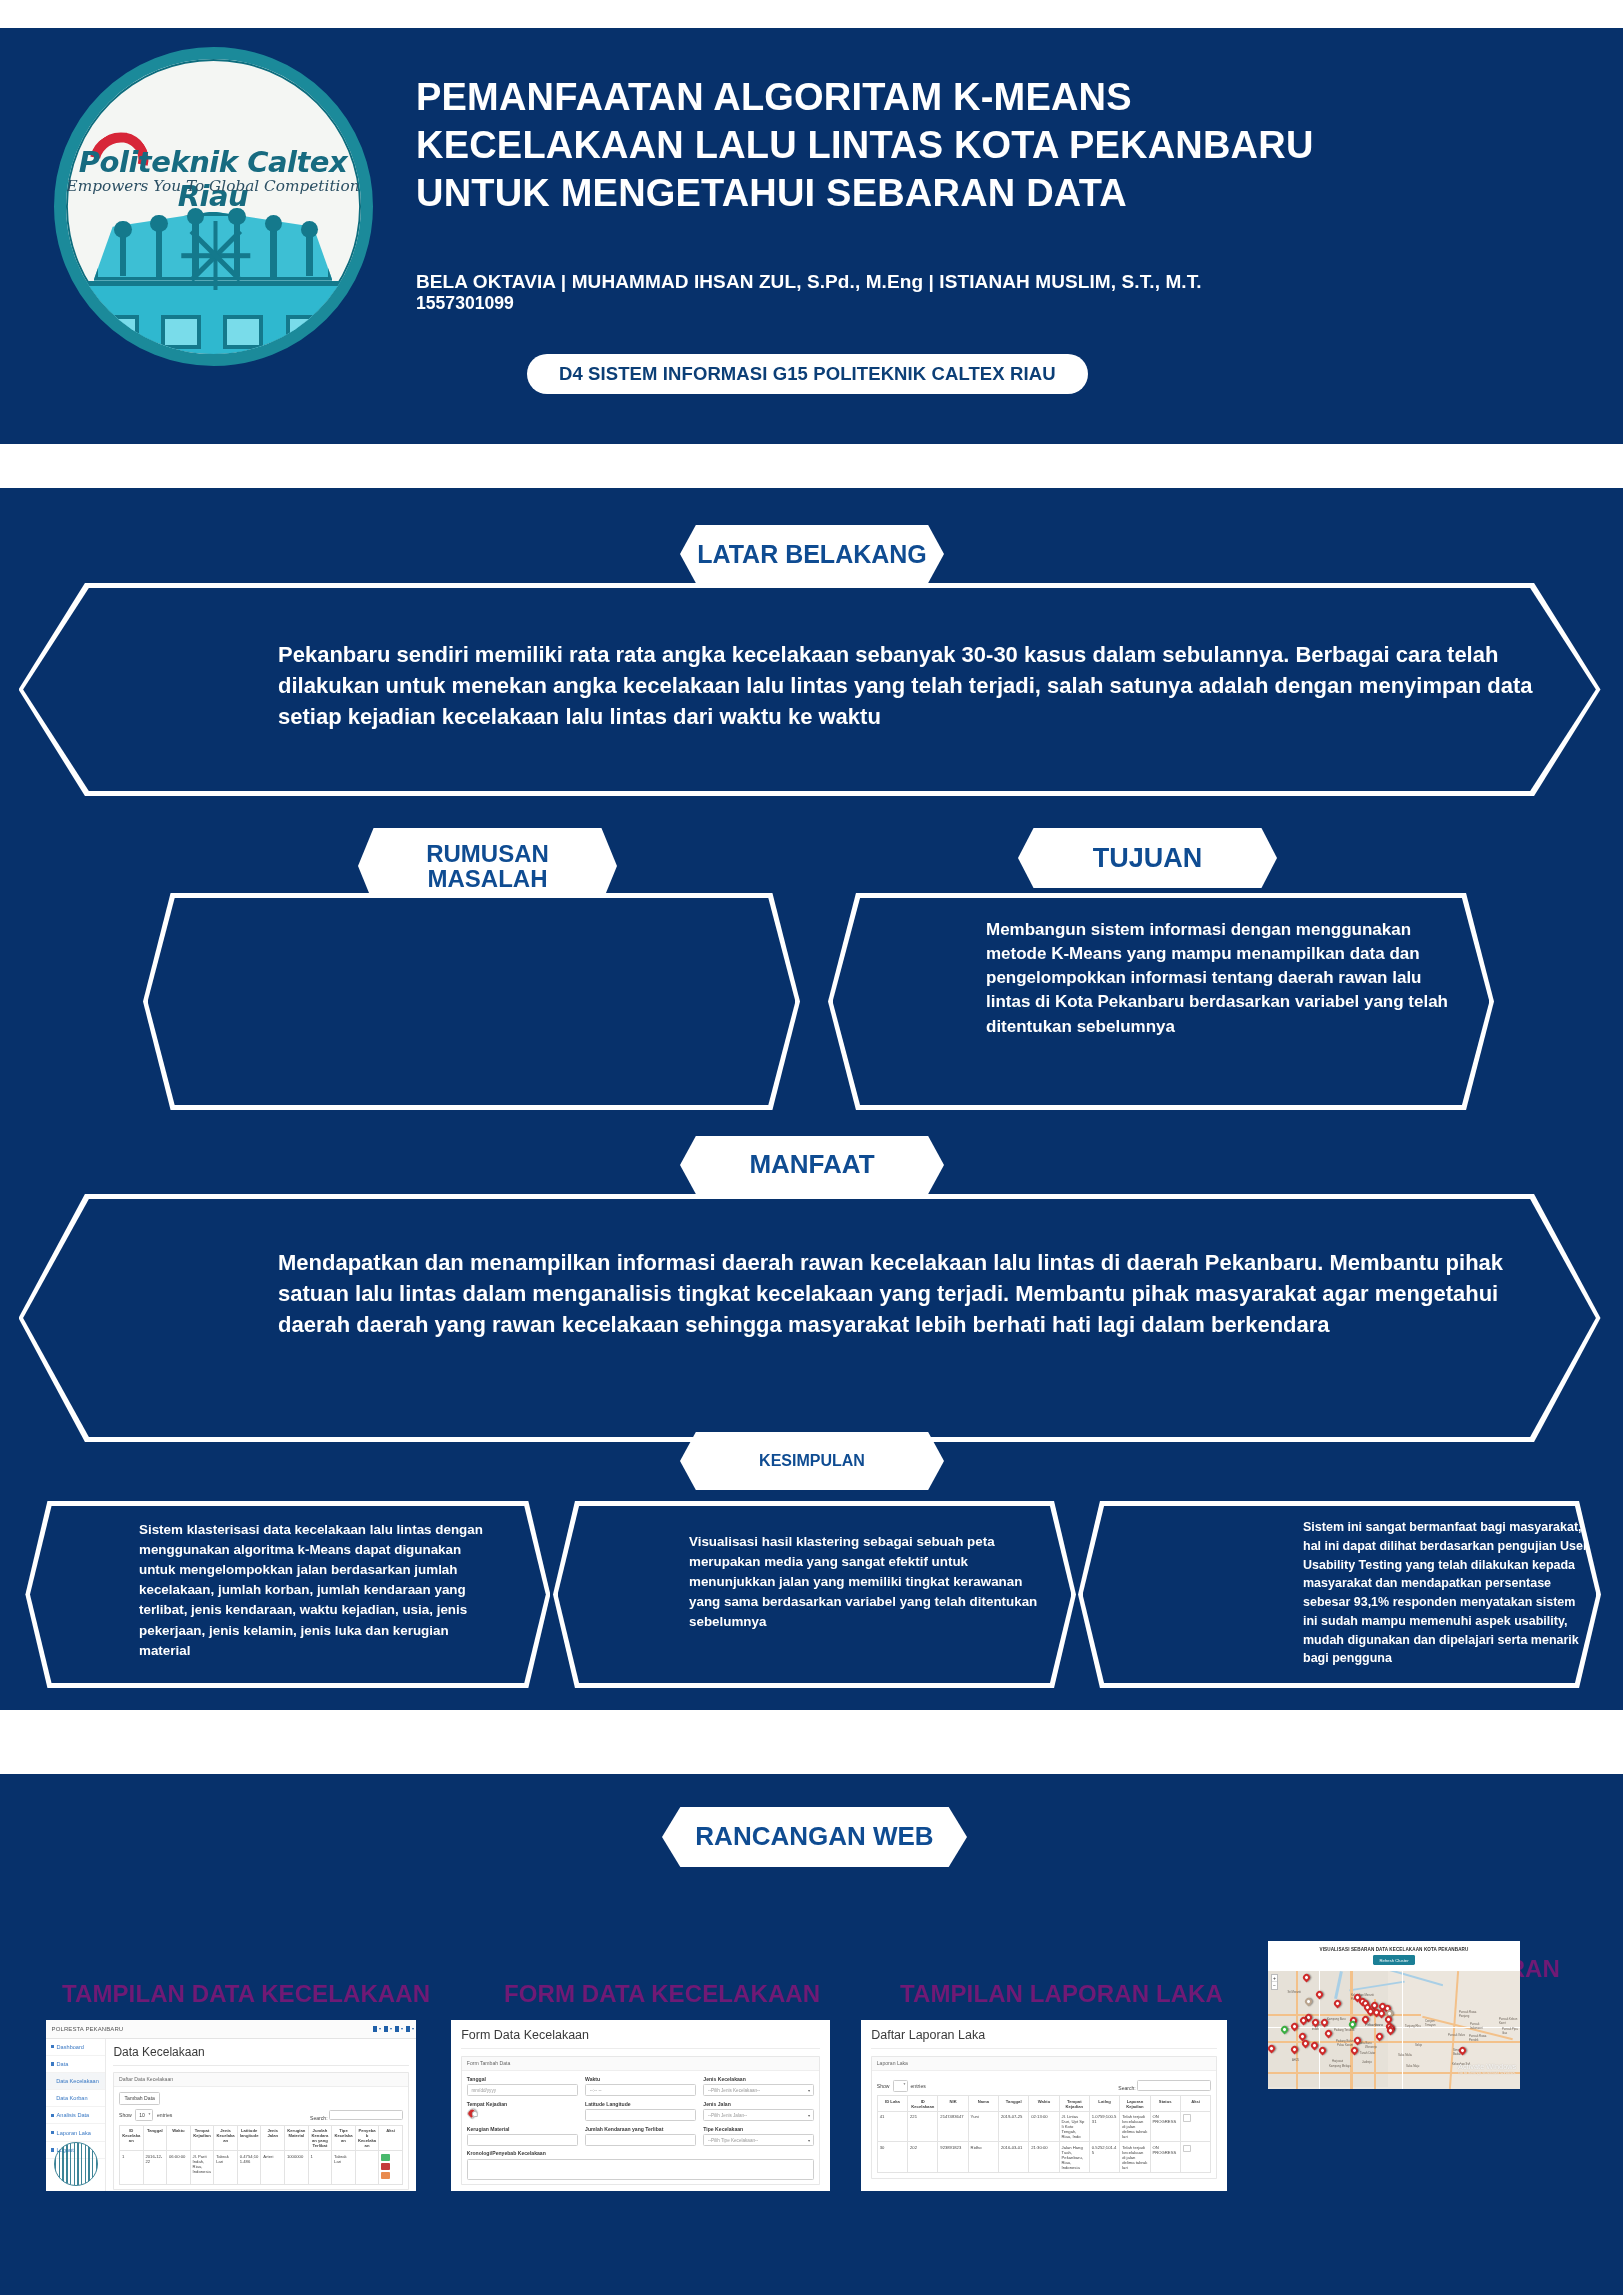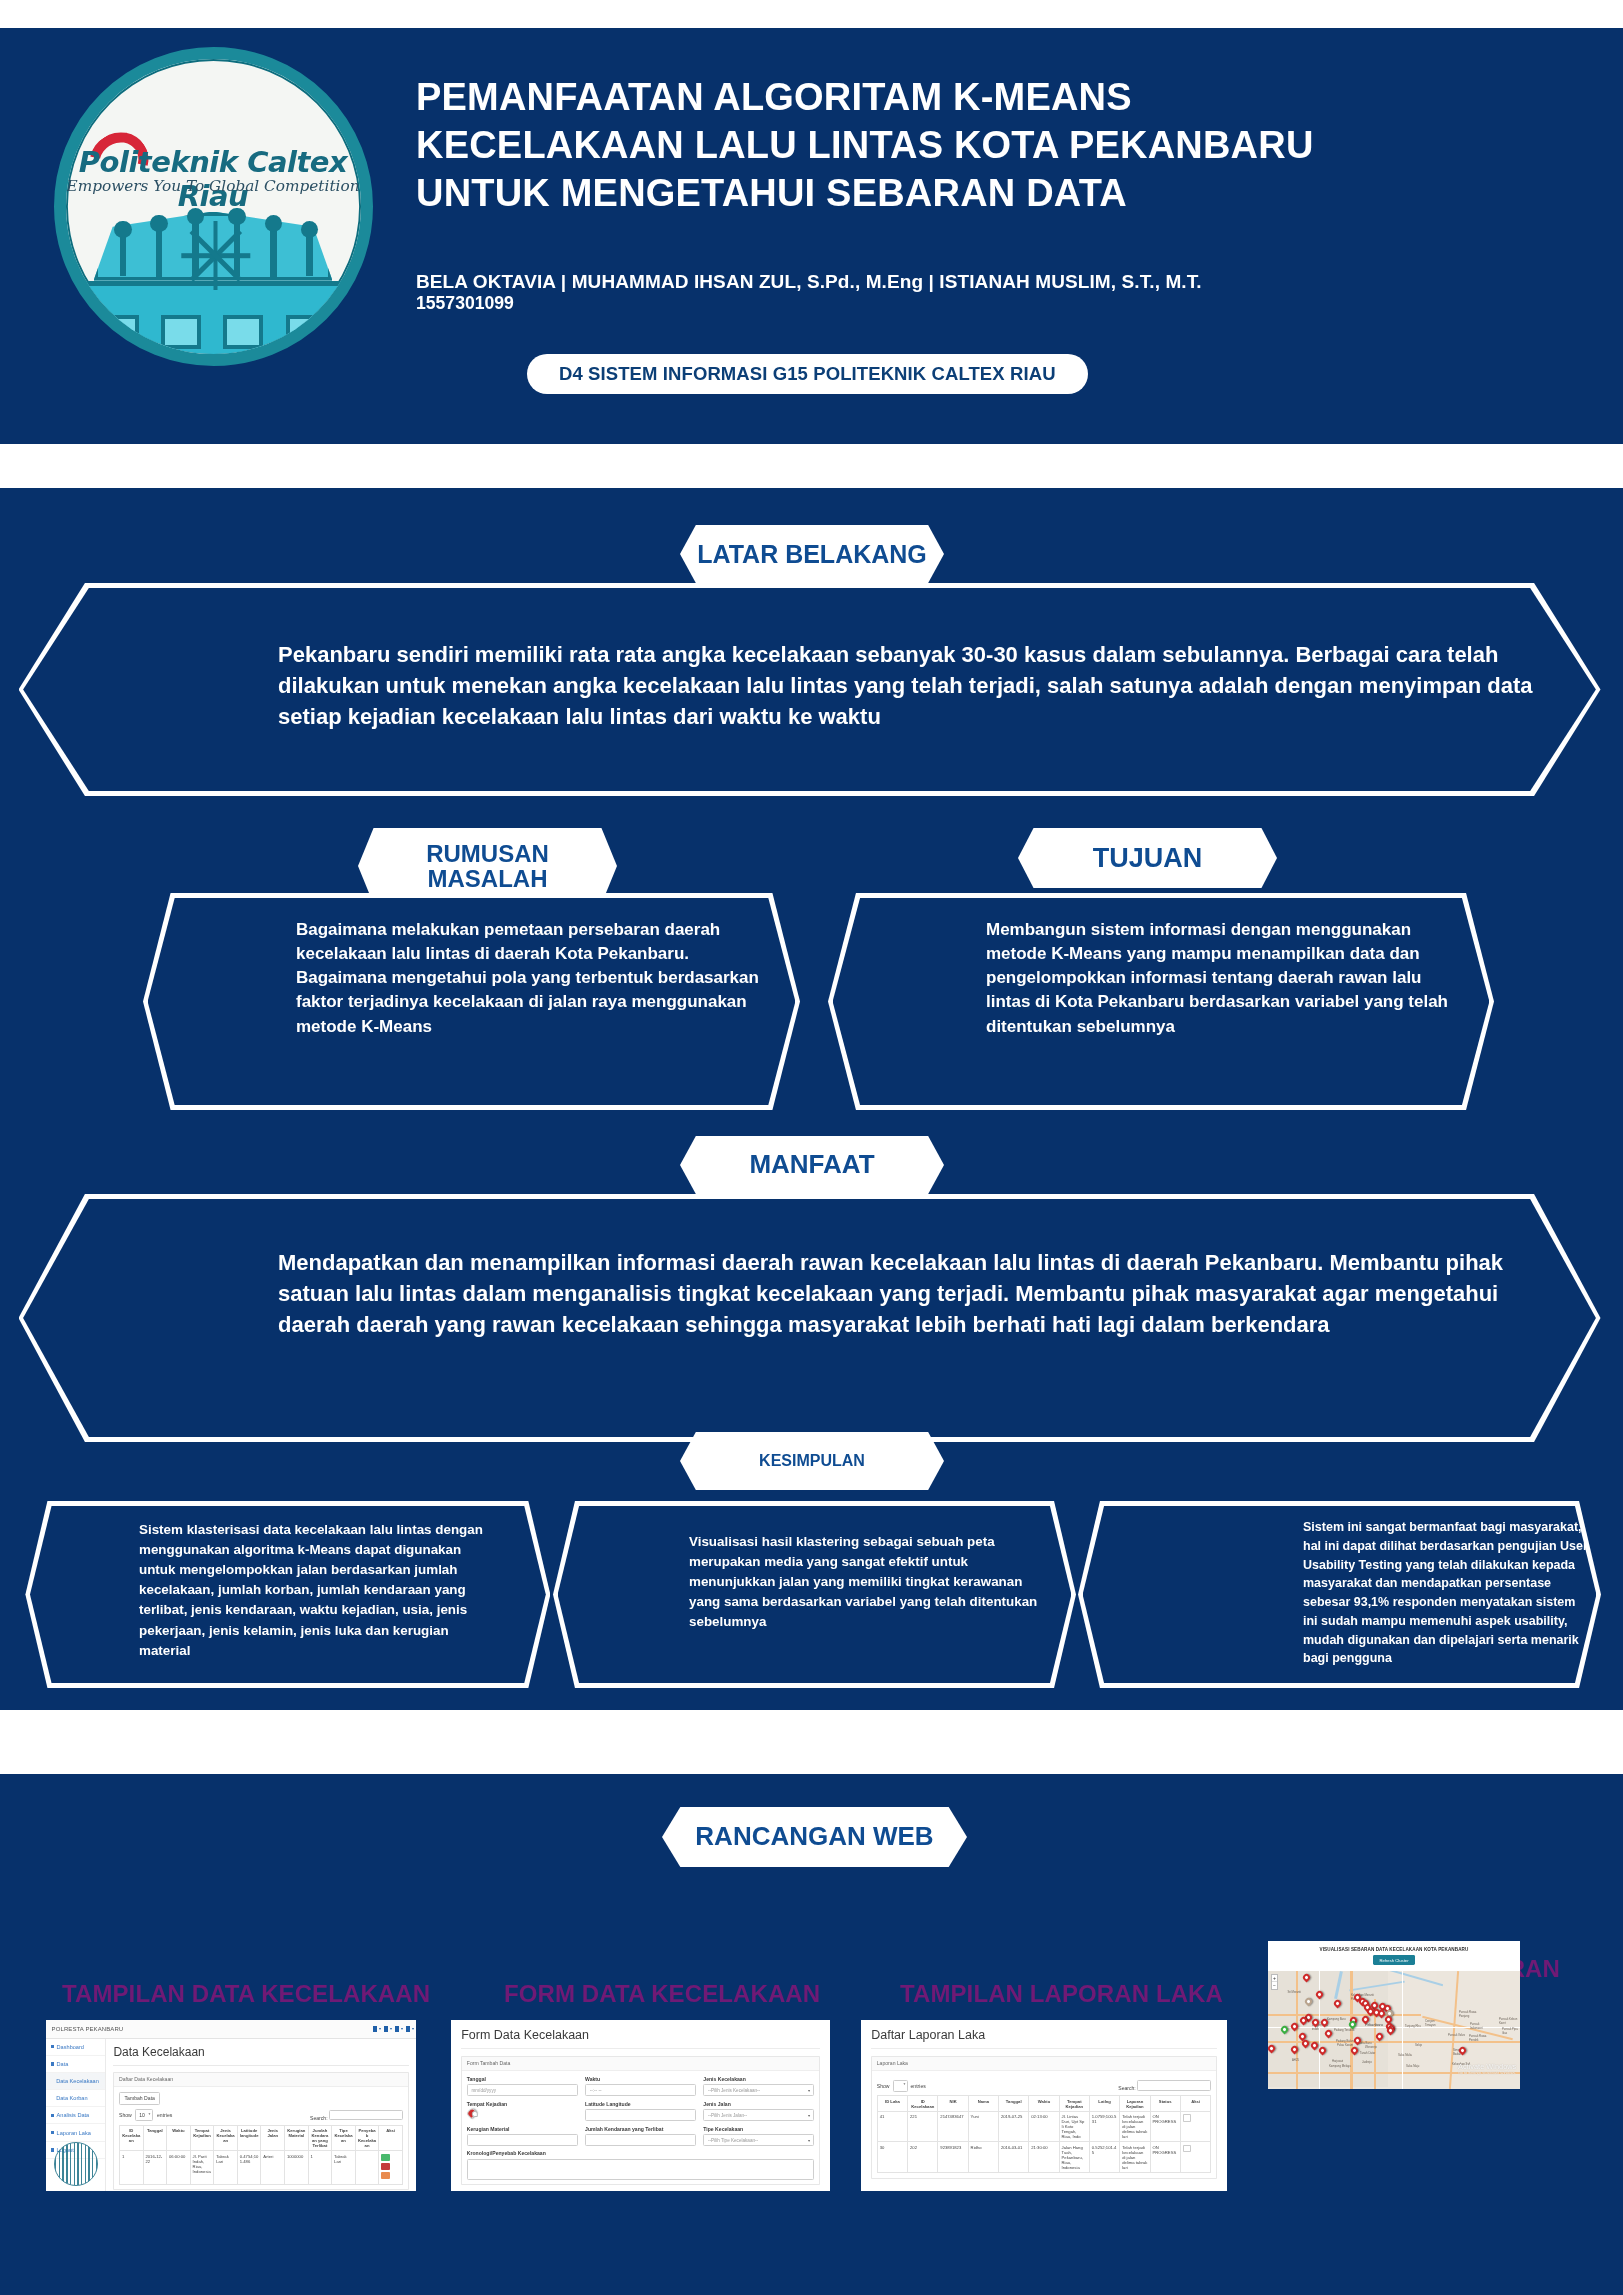--- a/index.html
+++ b/index.html
@@ -286,23 +286,20 @@
   <div class="chev-outline" style="left:18.5px;top:583px;width:1582px;height:213px;"></div>
   <div class="chev-body" style="left:278px;top:639px;width:1272px;">
     <div class="chev-text" style="font-size:22px;">Pekanbaru sendiri memiliki rata rata angka kecelakaan sebanyak 30-30 kasus dalam sebulannya. Berbagai cara telah dilakukan untuk menekan angka kecelakaan lalu lintas yang telah terjadi, salah satunya adalah dengan menyimpan data setiap kejadian kecelakaan lalu lintas dari waktu ke waktu</div>
   </div>
 
   <div class="hex-title" style="left:358px;top:828px;width:259px;height:76px;font-size:24px;flex-direction:column;">
     <span>RUMUSAN</span>
     <span>MASALAH</span>
   </div>
   <div class="chev-outline" style="left:143px;top:893px;width:657px;height:217px;"></div>
-  <div class="chev-body" style="left:296px;top:918px;width:463px;">
-    <div class="chev-text" style="font-size:17px;">Bagaimana melakukan pemetaan persebaran daerah kecelakaan lalu lintas di daerah Kota Pekanbaru. Bagaimana mengetahui pola yang terbentuk berdasarkan faktor terjadinya kecelakaan di jalan raya menggunakan metode K-Means</div>
-  </div>
 
   <div class="hex-title" style="left:1018px;top:828px;width:259px;height:60px;font-size:27px;">TUJUAN</div>
   <div class="chev-outline" style="left:828px;top:893px;width:666px;height:217px;"></div>
   <div class="chev-body" style="left:986px;top:918px;width:467px;">
     <div class="chev-text" style="font-size:17px;">Membangun sistem informasi dengan menggunakan metode K-Means yang mampu menampilkan data dan pengelompokkan informasi tentang daerah rawan lalu lintas di Kota Pekanbaru berdasarkan variabel yang telah ditentukan sebelumnya</div>
   </div>
 
   <div class="hex-title" style="left:680px;top:1136px;width:264px;height:58px;font-size:26px;">MANFAAT</div>
   <div class="chev-outline" style="left:18.5px;top:1194px;width:1582px;height:248px;"></div>
   <div class="chev-body" style="left:278px;top:1247px;width:1272px;">

